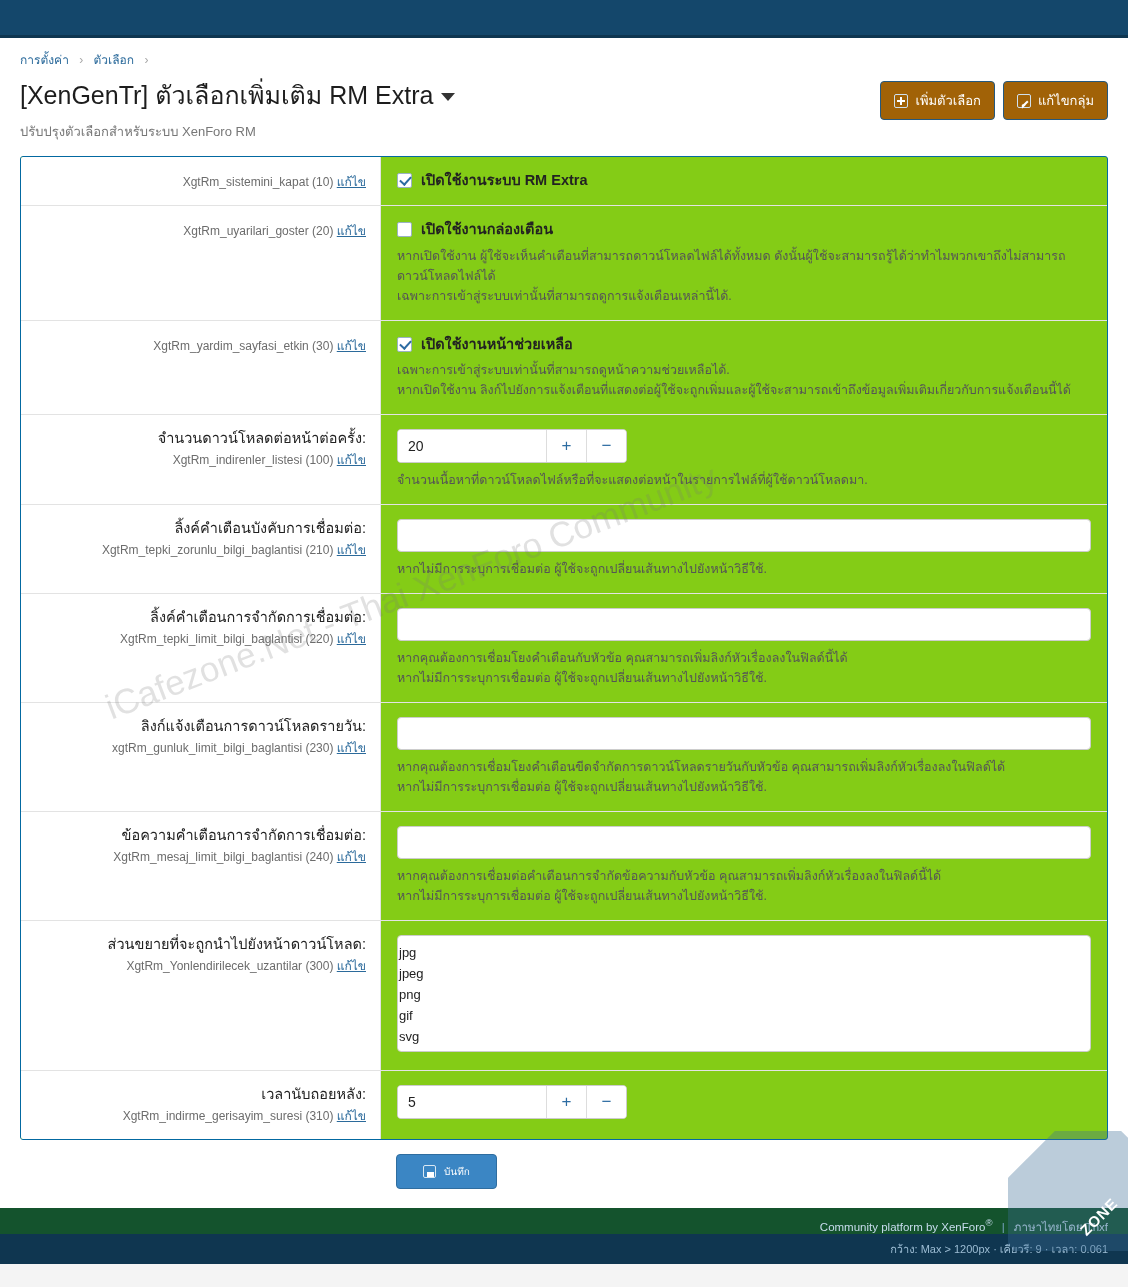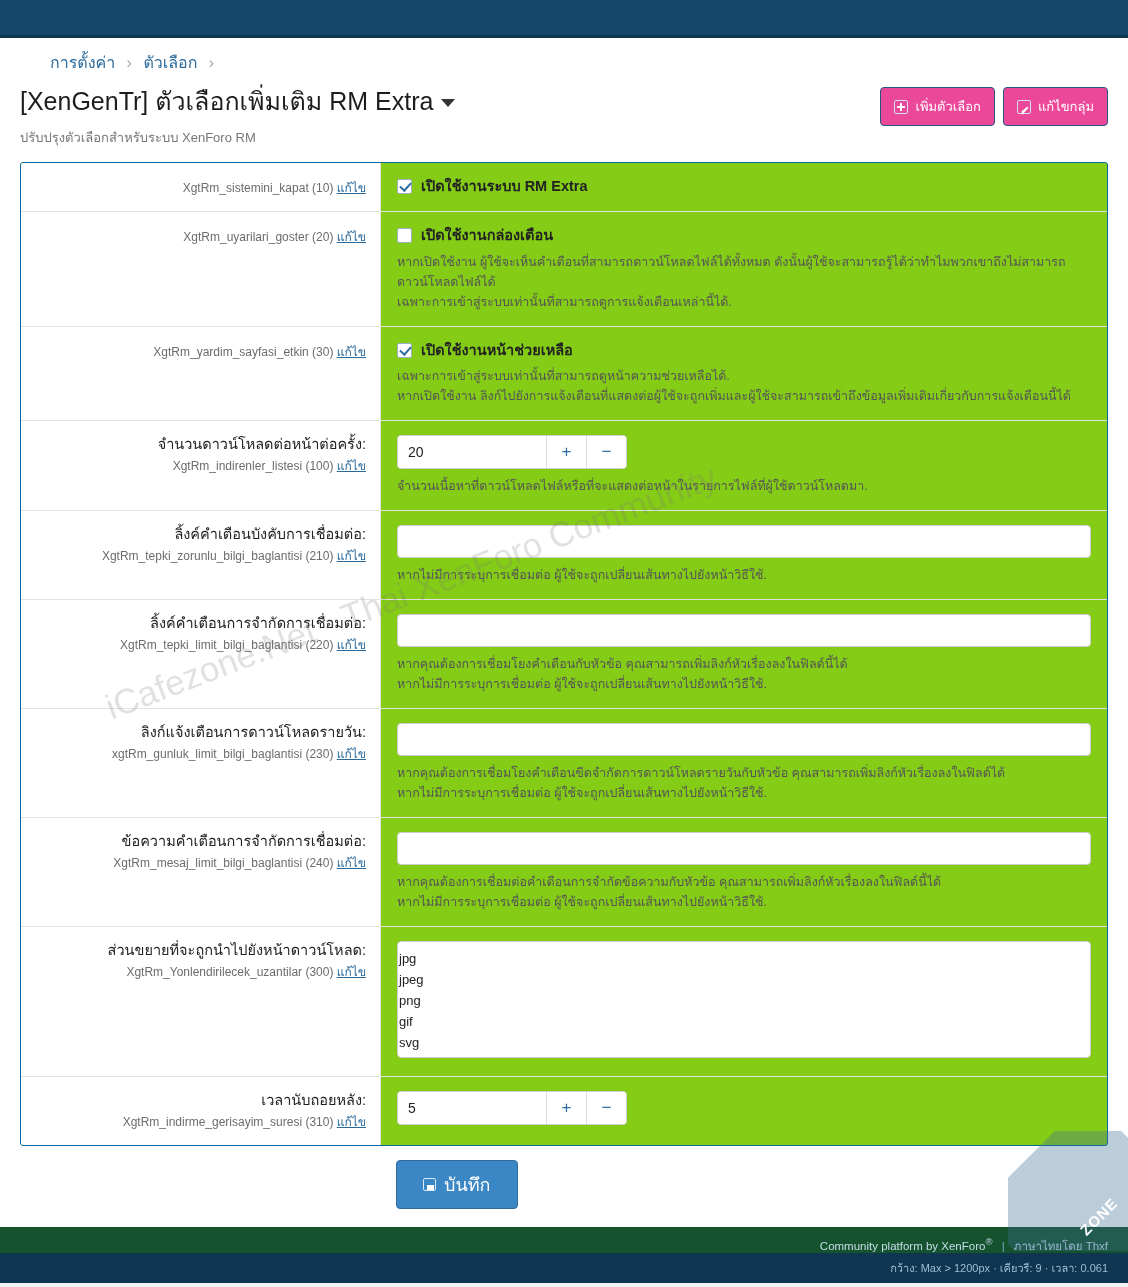--- a/index.html
+++ b/index.html
@@ -19,23 +19,22 @@
     background: #14476b;
     border-bottom: 3px solid #0f3650;
   }
   .page-body {
     background: #fff;
     min-height: 1170px;
     position: relative;
   }
   .breadcrumb {
     padding: 12px 20px 4px 20px;
-    font-size: 16px;
+    font-size: 12px;
     color: #5a7b94;
-    margin-left: 30px;
   }
   .breadcrumb a {
     color: #2b6a9b;
     text-decoration: none;
   }
   .breadcrumb .sep {
     color: #a8a8a8;
     margin: 0 7px;
   }
   .title-row {
@@ -66,21 +65,21 @@
     color: #777;
     margin-top: 6px;
     margin-bottom: 14px;
   }
   .title-buttons {
     display: flex;
     gap: 8px;
     padding-top: 8px;
   }
   .btn {
-    background: #ec4899;
+    background: #a16207;
     color: #fff;
     border: 1px solid #24587f;
     border-radius: 4px;
     font-size: 13px;
     padding: 8px 13px;
     cursor: pointer;
     display: inline-flex;
     align-items: center;
     gap: 7px;
     font-family: "Liberation Sans", sans-serif;
@@ -244,21 +243,21 @@
   }
   .submit-row {
     margin: 0 20px;
     padding: 14px 0 18px 376px;
   }
   .btn-save {
     background: #3b86c4;
     border: 1px solid #2f6d9f;
     color: #fff;
     border-radius: 4px;
-    font-size: 18px;
+    font-size: 10px;
     padding: 9px 26px;
     display: inline-flex;
     align-items: center;
     gap: 8px;
     cursor: pointer;
     font-family: "Liberation Sans", sans-serif;
   }
   .btn-save .disk {
     display: inline-block;
     width: 13px; height: 13px;

